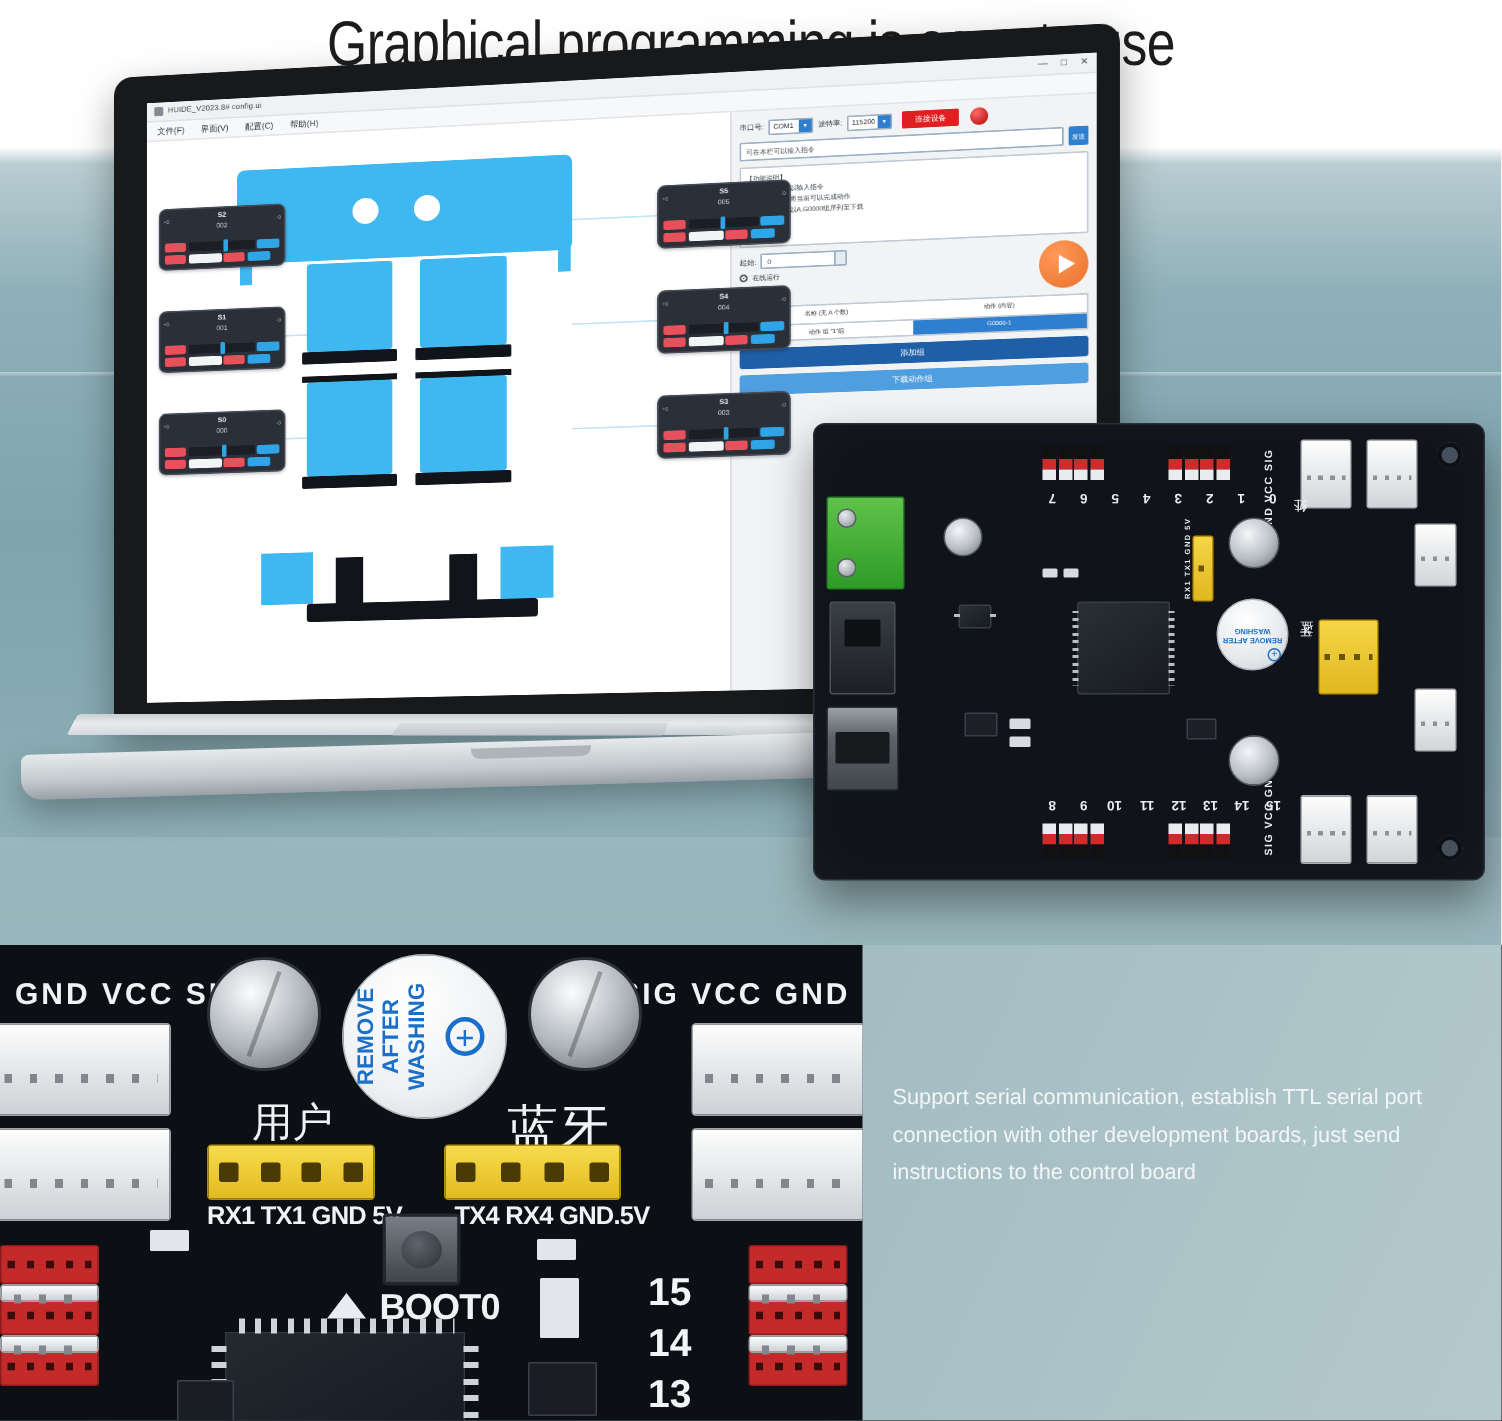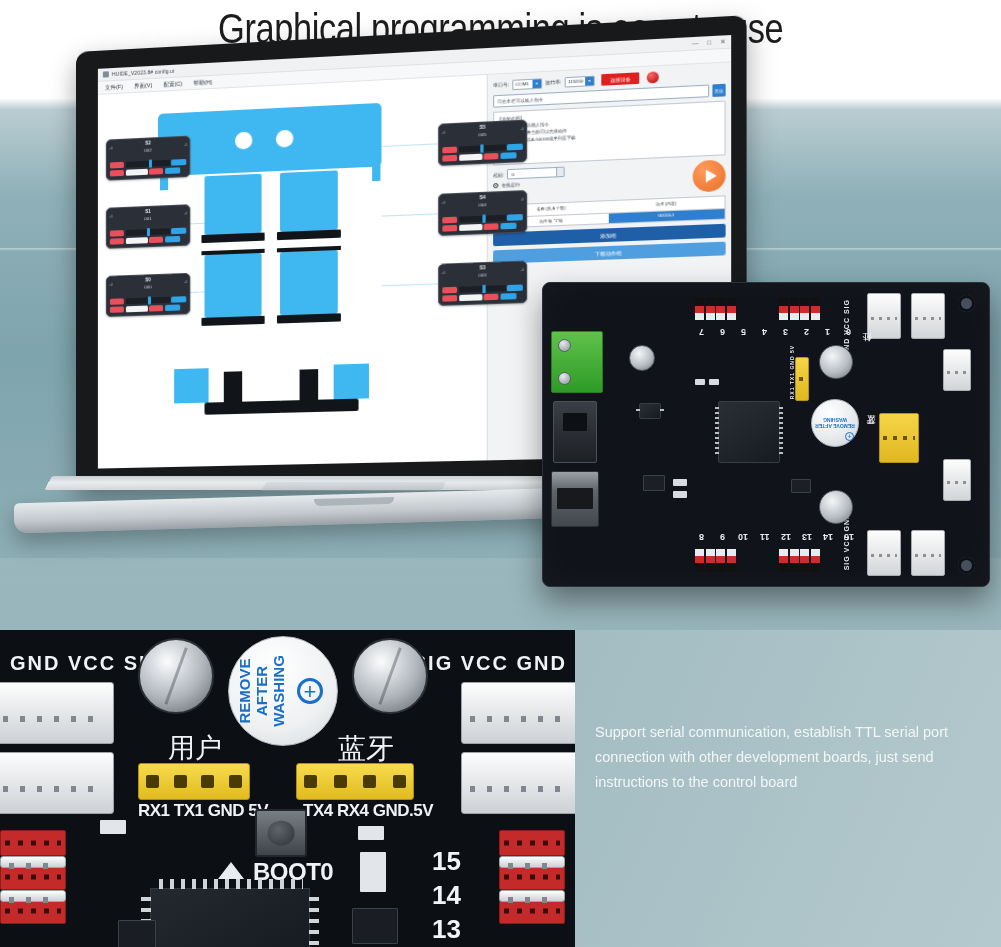--- a/index.html
+++ b/index.html
@@ -889,21 +889,21 @@
 
     <div class="z-cap" style="left:138px;top:8px;width:76px;height:76px;"></div>
     <div class="z-cap" style="left:352px;top:8px;width:76px;height:76px;"></div>
 
     <div class="z-buzz" style="left:228px;top:6px;width:110px;height:110px;">
       <div class="t">REMOVE<br>AFTER<br>WASHING</div>
       <div class="p">+</div>
     </div>
 
     <div class="zsilk" style="left:168px;top:100px;font-size:27px;font-weight:normal;">用户</div>
-    <div class="zsilk" style="left:338px;top:100px;font-size:28px;font-weight:normal;">蓝牙</div>
+    <div class="zsilk" style="left:338px;top:100px;font-size:34px;font-weight:normal;">蓝牙</div>
 
     <div class="z-yel" style="left:138px;top:133px;width:112px;height:37px;">
       <div class="pads">
           <i></i>
           <i></i>
           <i></i>
           <i></i>
         </div>
     </div>
     <div class="z-yel" style="left:296px;top:133px;width:118px;height:37px;">

